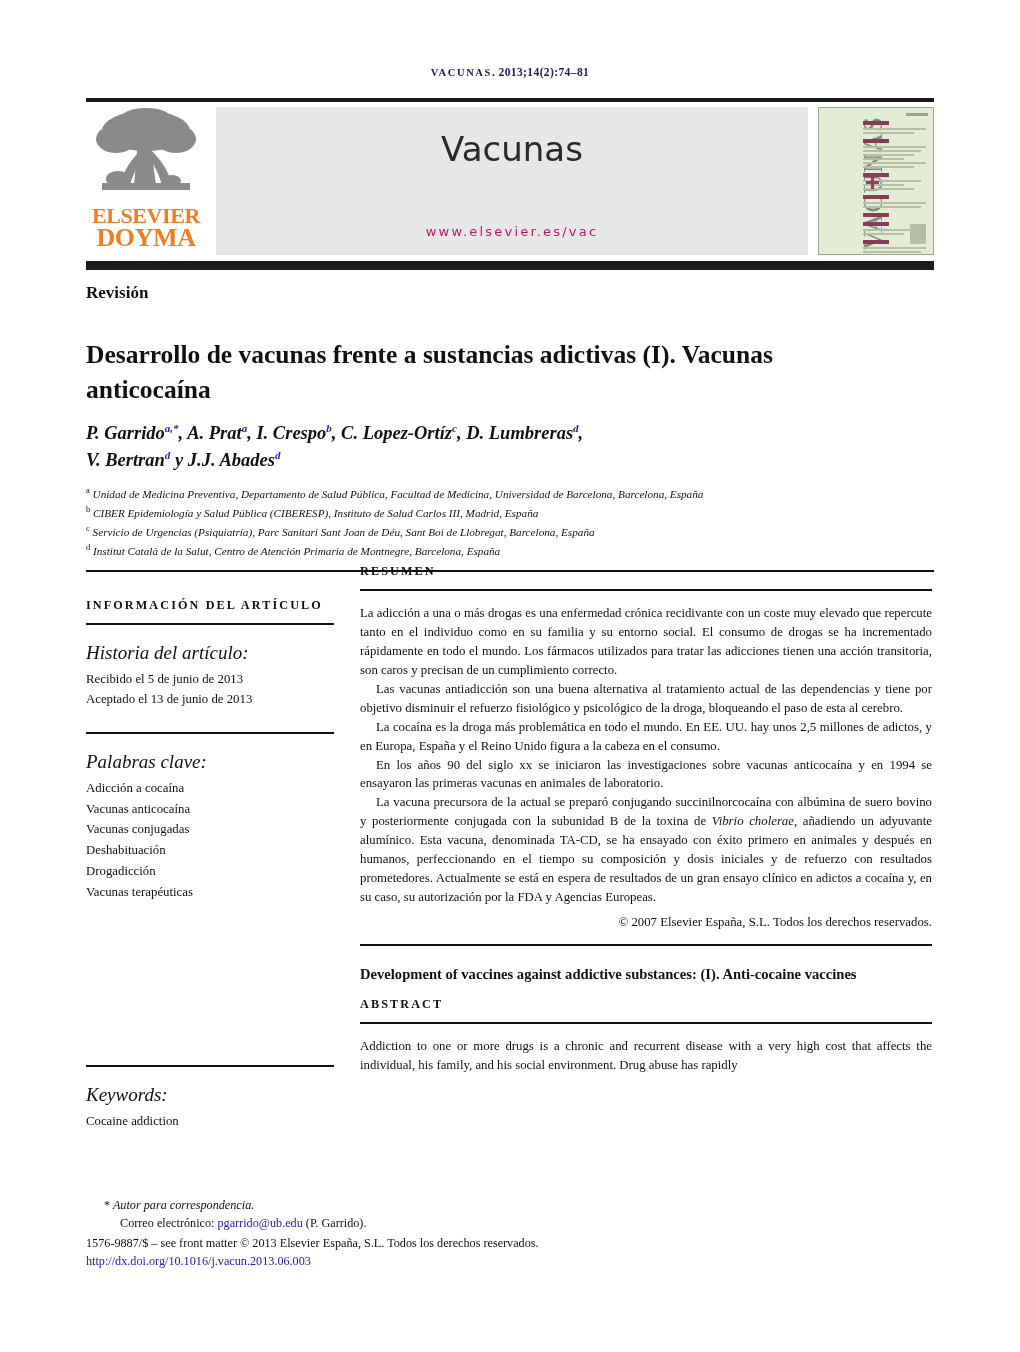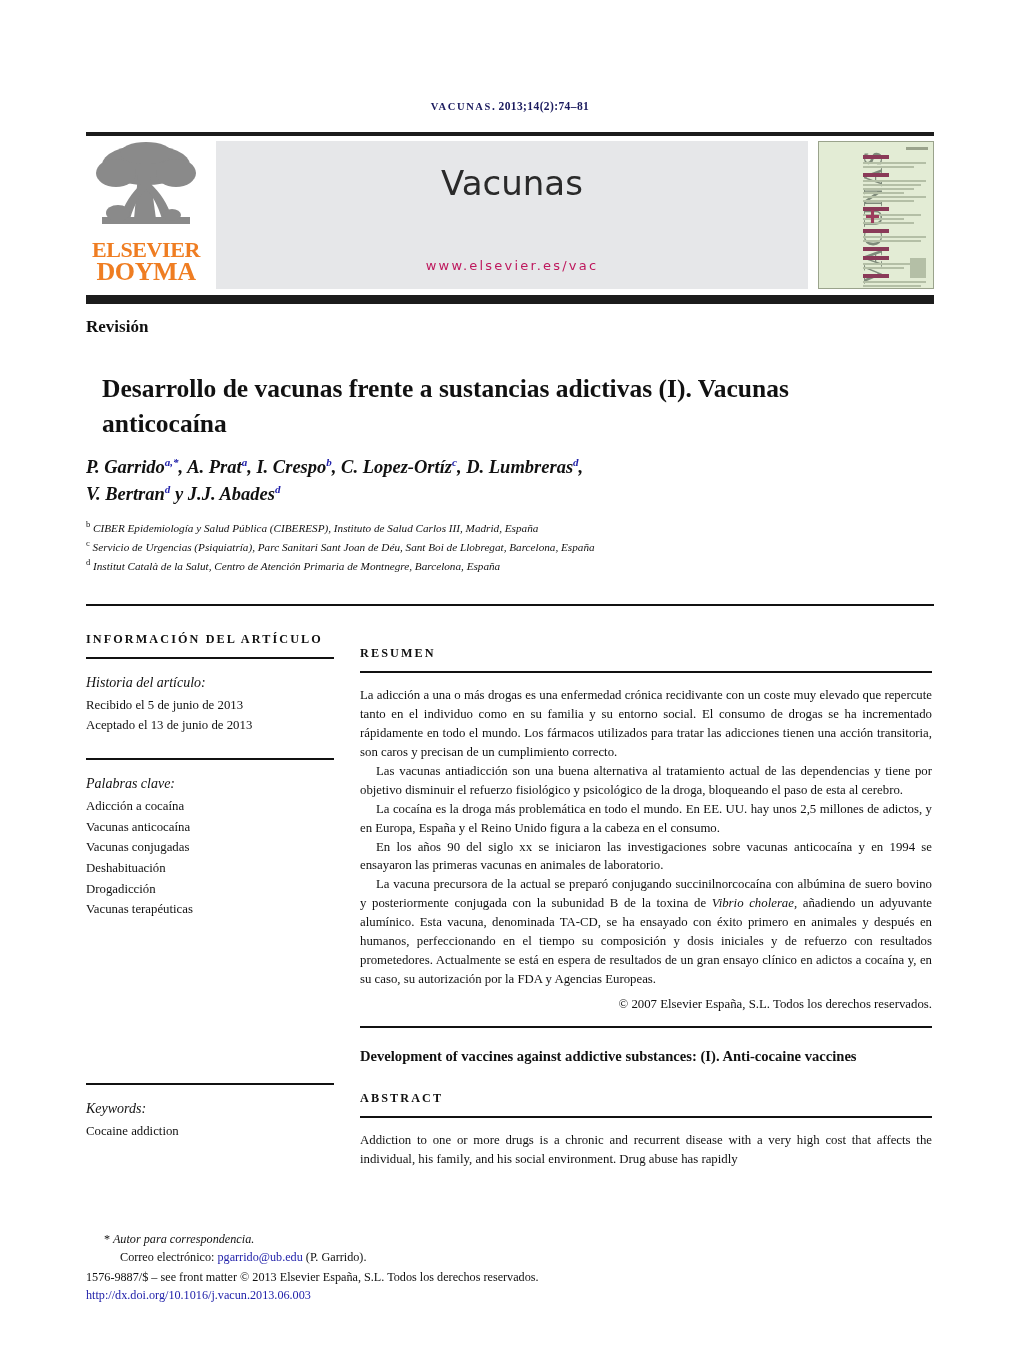--- a/index.html
+++ b/index.html
@@ -27,21 +27,20 @@
 
   
   .citation-line {
     text-align: center;
     font-family: "Liberation Serif", serif;
     font-size: 11.5px;
     letter-spacing: 0.4px;
     color: #1a1a5e;
     font-weight: bold;
     padding-top: 66px;
-    margin-top: 34px;
   }
   .citation-line .smallcaps {
     letter-spacing: 1.6px;
     font-size: 10.5px;
   }
 
   
   .masthead-rule {
     position: absolute;
     left: 86px;
@@ -173,21 +172,21 @@
     position: absolute;
     left: 86px;
     top: 283px;
     font-size: 17px;
     font-weight: bold;
     color: #111;
     font-family: "Liberation Serif", serif;
   }
   .article-title {
     position: absolute;
-    left: 102px;
+    left: 86px;
     top: 320px;
     width: 790px;
     font-size: 25.5px;
     font-weight: bold;
     line-height: 1.38;
     color: #111;
     font-family: "Liberation Serif", serif;
   }
 
   
@@ -232,42 +231,42 @@
   
   .col-left {
     position: absolute;
     left: 86px;
     top: 598px;
     width: 248px;
   }
   .col-right {
     position: absolute;
     left: 360px;
-    top: 612px;
+    top: 564px;
     width: 572px;
   }
 
   .sechead {
     font-family: "Liberation Serif", serif;
     font-size: 12.2px;
     font-weight: bold;
     letter-spacing: 2.1px;
     color: #111;
     text-transform: uppercase;
     margin: 0 0 10px 0;
   }
   .hr-thin {
     height: 2px;
     background: #111;
     margin: 0 0 13px 0;
   }
   .hr-thin.gap-top { margin-top: 22px; }
 
   .meta-label {
-    font-size: 14px;
+    font-size: 19px;
     font-style: italic;
     line-height: 1.62;
     color: #111;
   }
   .meta-line {
     font-size: 12.8px;
     line-height: 1.62;
     color: #111;
   }
   .kw-item {
@@ -290,21 +289,21 @@
     text-align: right;
     margin-top: 8px;
     color: #111;
   }
 
   .en-title {
     font-size: 14.6px;
     font-weight: bold;
     line-height: 1.42;
     color: #111;
-    margin: 0 0 24px 0;
+    margin: 0 0 12px 0;
   }
 
   
   .footer {
     position: absolute;
     left: 86px;
     top: 1196px;
     width: 700px;
     font-size: 12.2px;
     line-height: 1.48;
@@ -396,20 +395,21 @@
   <div class="section-type">Revisión</div>
 
   <h1 class="article-title">Desarrollo de vacunas frente a sustancias adictivas (I). Vacunas anticocaína</h1>
 
   <div class="authors">
     <span><span>P. Garrido</span><sup>a,*</sup></span>, <span><span>A. Prat</span><sup>a</sup></span>, <span><span>I. Crespo</span><sup>b</sup></span>, <span><span>C. Lopez-Ortíz</span><sup>c</sup></span>, <span><span>D. Lumbreras</span><sup>d</sup></span>,<br>
     <span><span>V. Bertran</span><sup>d</sup></span> y <span><span>J.J. Abades</span><sup>d</sup></span>
   </div>
 
   <div class="affiliations">
+    <div><sup>a</sup> <span>Unidad de Medicina Preventiva, Departamento de Salud Pública, Facultad de Medicina, Universidad de Barcelona, Barcelona, España</span></div>
     <div><sup>b</sup> <span>CIBER Epidemiología y Salud Pública (CIBERESP), Instituto de Salud Carlos III, Madrid, España</span></div>
     <div><sup>c</sup> <span>Servicio de Urgencias (Psiquiatría), Parc Sanitari Sant Joan de Déu, Sant Boi de Llobregat, Barcelona, España</span></div>
     <div><sup>d</sup> <span>Institut Català de la Salut, Centro de Atención Primaria de Montnegre, Barcelona, España</span></div>
   </div>
 
   <div class="info-top-rule"></div>
 
   <div class="col-left">
     <div class="sechead">INFORMACIÓN DEL ARTÍCULO</div>
     <div class="hr-thin"></div>

